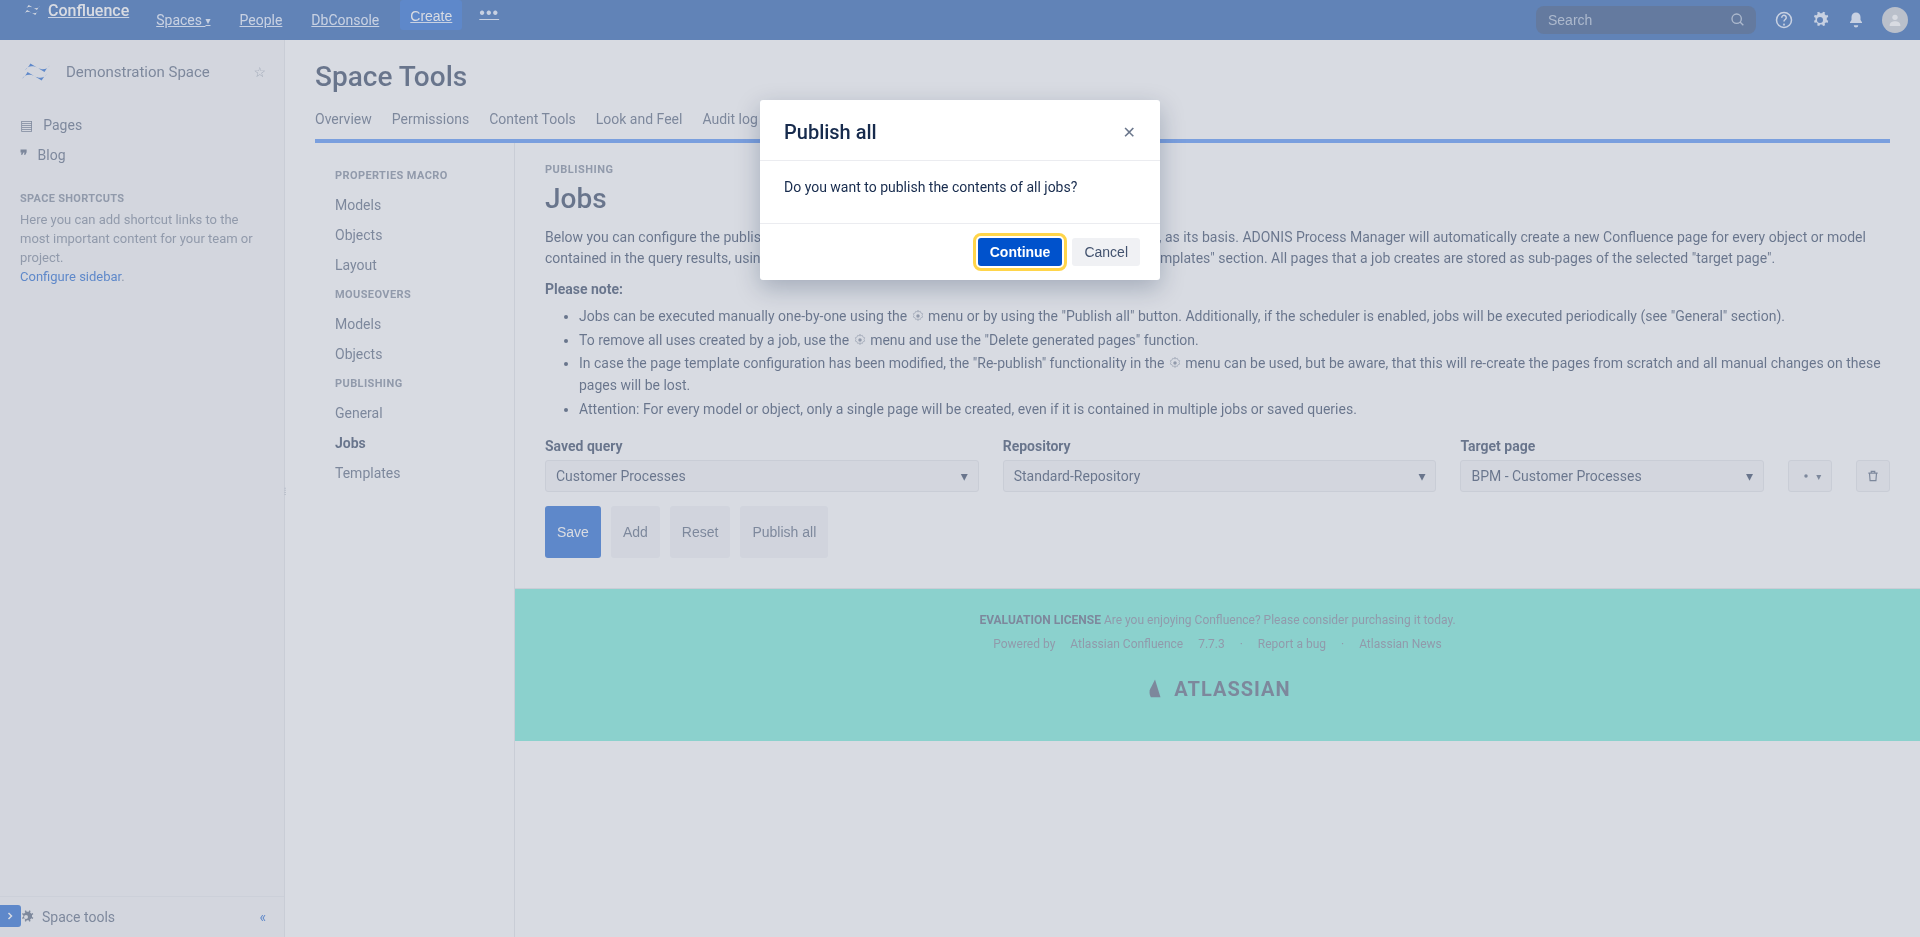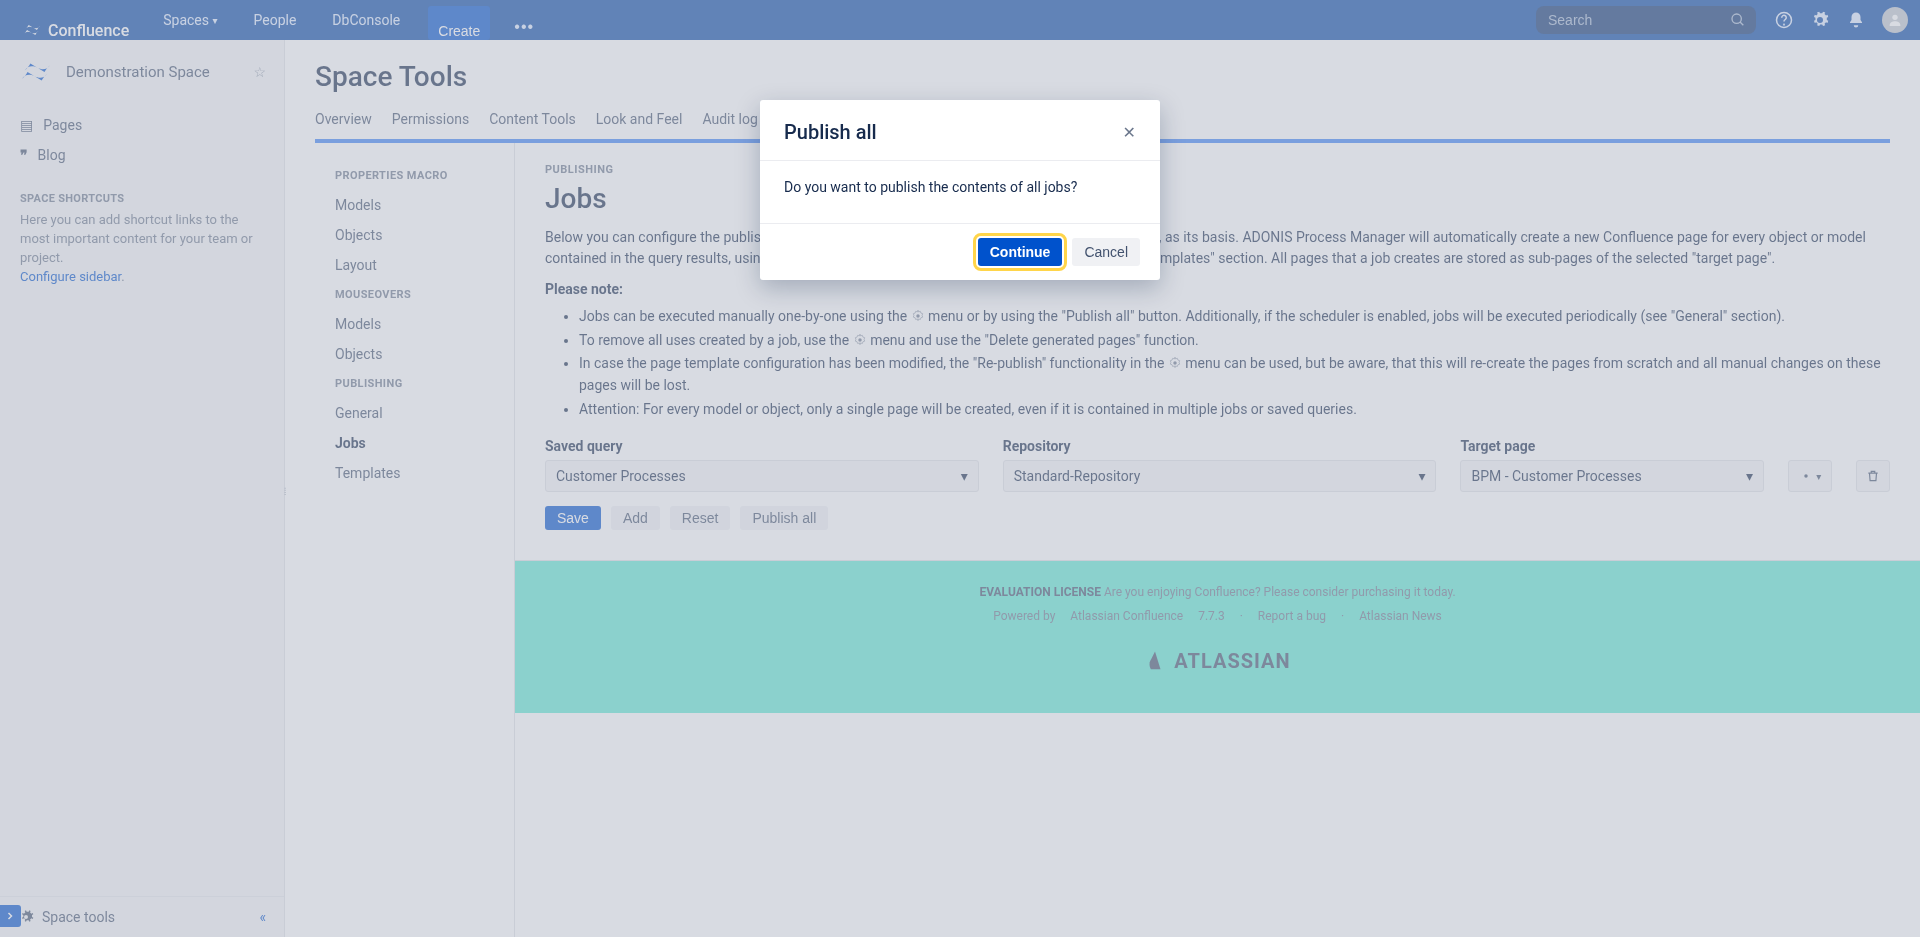--- a/index.html
+++ b/index.html
@@ -1,24 +1,24 @@
 <!DOCTYPE html>
 <html><head>
 <meta charset="utf-8">
 <style>
 * { margin: 0; padding: 0; box-sizing: border-box; }
 body { font-family: -apple-system, BlinkMacSystemFont, "Segoe UI", Roboto, Arial, sans-serif; font-size: 14px; color: #172b4d; background: #f4f5f7; overflow: hidden; }
 .app { position: relative; width: 1920px; height: 937px; }
 
 .topbar { height: 40px; background: #0747a6; display: flex; align-items: center; padding: 0 12px; color: #deebff; }
-.topbar-left { display: flex; align-items: flex-end; gap: 12px; }
+.topbar-left { display: flex; align-items: flex-start; gap: 5px; text-decoration: underline; }
 .logo { display: flex; align-items: center; gap: 6px; font-weight: 500; color: #fff; padding: 0 10px; font-size: 16px; }
 .logo svg { width: 20px; height: 20px; }
 .topnav-item { padding: 0 12px; height: 40px; display: flex; align-items: center; cursor: pointer; color: #deebff; font-size: 14px; }
-.btn-create { background: #0052cc; color: #fff; padding: 17px 10px; border-radius: 3px; margin: 0 4px; font-weight: 500; cursor: pointer; border: none; font-size: 14px; height: 30px; }
+.btn-create { background: #0052cc; color: #fff; padding: 8px 10px; border-radius: 3px; margin: 0 4px; font-weight: 500; cursor: pointer; border: none; font-size: 14px; height: 30px; }
 .btn-more { background: transparent; color: #deebff; border: none; padding: 4px 8px; cursor: pointer; font-size: 16px; letter-spacing: 1px; }
 .topbar-right { margin-left: auto; display: flex; align-items: center; gap: 4px; }
 .search-box { background: #0d3573; border: none; border-radius: 8px; padding: 6px 36px 6px 12px; width: 220px; color: #deebff; font-size: 14px; }
 .search-box::placeholder { color: #a5b8d4; }
 .search-wrap { position: relative; margin-right: 8px; }
 .search-wrap .sicon { position: absolute; right: 10px; top: 50%; transform: translateY(-50%); color: #a5b8d4; }
 .topicon { width: 32px; height: 32px; display: flex; align-items: center; justify-content: center; color: #deebff; cursor: pointer; border-radius: 50%; }
 .avatar { width: 26px; height: 26px; border-radius: 50%; background: #c1c7d0; display: flex; align-items: center; justify-content: center; margin-left: 6px; cursor: pointer; }
 
 .body-row { display: flex; height: calc(100% - 40px); }
@@ -56,21 +56,21 @@
 ul.notes li { font-size: 14px; line-height: 1.55; color: #172b4d; margin-bottom: 2px; }
 .gearinline { display: inline-block; width: 14px; height: 14px; vertical-align: -2px; }
 
 .form-row { display: flex; gap: 24px; margin-bottom: 14px; align-items: flex-end; }
 .form-col { display: flex; flex-direction: column; gap: 6px; }
 .form-col.grow { flex: 1; }
 .form-label { font-weight: 700; font-size: 14px; }
 .select { background: #f4f5f7; border: 1px solid #dfe1e6; border-radius: 3px; padding: 6px 10px; display: flex; align-items: center; justify-content: space-between; cursor: pointer; height: 32px; font-size: 14px; color: #172b4d; }
 .iconbtn { background: #f4f5f7; border: 1px solid #dfe1e6; border-radius: 3px; width: 44px; height: 32px; display: flex; align-items: center; justify-content: center; cursor: pointer; color: #42526e; }
 .buttons-row { display: flex; gap: 10px; }
-.btn { border: none; border-radius: 3px; padding: 4px 12px; font-size: 14px; cursor: pointer; }
+.btn { border: none; border-radius: 3px; padding: 18px 12px; font-size: 14px; cursor: pointer; }
 .btn-primary { background: #0052cc; color: #fff; }
 .btn-sub { background: #f0f1f4; color: #42526e; }
 
 .footer { border-top: 1px solid #dfe1e6; padding: 24px 0 40px 0; text-align: center; color: #6b778c; font-size: 12px; background: #5eead4; margin: 30px -30px 0 -30px; }
 .footer .line1 { margin-bottom: 10px; }
 .footer b { color: #42526e; font-weight: 700; }
 .footer .links span { margin: 0 6px; }
 .atl-logo { margin-top: 26px; font-weight: 700; font-size: 20px; color: #42526e; letter-spacing: 1px; display: flex; align-items: center; justify-content: center; gap: 8px; }
 .overlay-dim { position: absolute; inset: 0; background: rgba(180,186,199,0.52); }
 .modal { position: relative; background: #fff; width: 400px; border-radius: 3px; box-shadow: 0 8px 24px rgba(9,30,66,0.25); margin-top: 100px; z-index: 2; }

